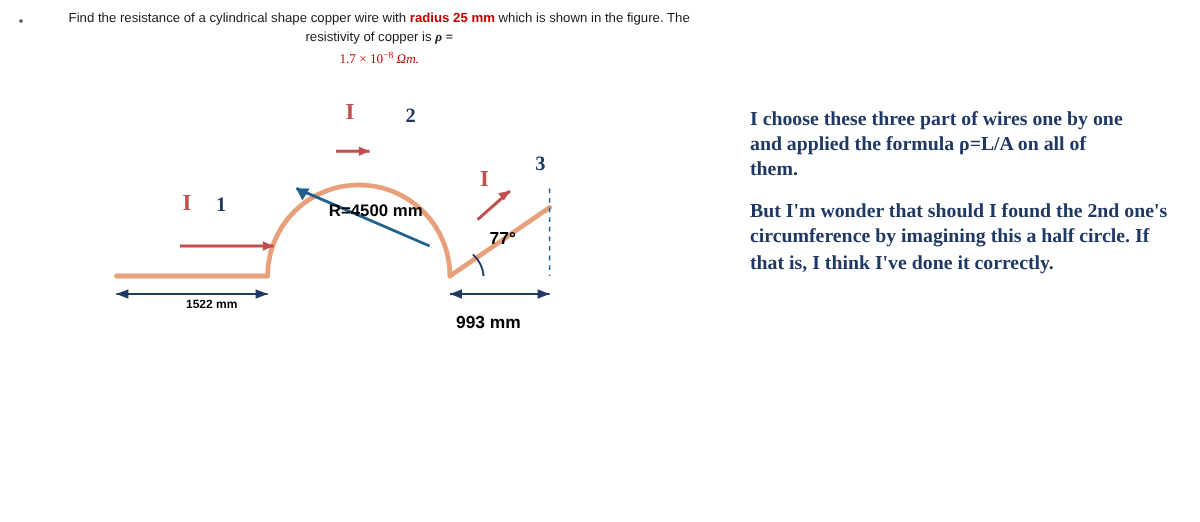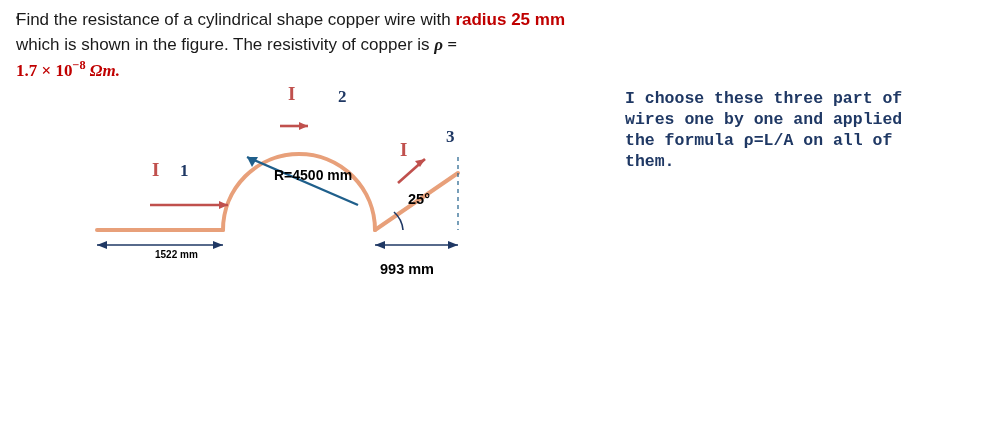--- a/index.html
+++ b/index.html
@@ -16,40 +16,41 @@
   }
   #page {
     position: absolute;
     left: 0; top: 0;
     width: 1000px;
     height: 435px;
   }
   
   #problem {
     position: absolute;
-    left: 16px;
+    left: 36px;
     top: 8px;
     width: 560px;
-    font-size: 17px;
+    font-size: 11px;
     line-height: 1.45;
     color: #1a1a1a;
     font-family: "Liberation Sans", sans-serif;
+    text-align: center;
   }
   #problem .red {
     color: #c00000;
     font-weight: bold;
   }
   #problem .rho {
     font-family: "Liberation Serif", serif;
     font-style: italic;
     font-weight: bold;
   }
   #problem .redmath {
     color: #c00000;
-    font-weight: bold;
+    font-weight: normal;
     font-family: "Liberation Serif", serif;
   }
   .bullet-dot {
     position: absolute;
     left: 16px;
     top: 16px;
     width: 3px;
     height: 3px;
     background: #555;
     border-radius: 50%;
@@ -87,21 +88,21 @@
     color: #1f3864;
     font-size: 17px;
   }
   
   #commentary {
     position: absolute;
     left: 625px;
     top: 88px;
     width: 360px;
     color: #1f3864;
-    font-family: Liberation Mono, monospace;
+    font-family: Liberation Serif, serif;
     font-weight: bold;
     font-size: 16.5px;
     line-height: 1.28;
   }
   #commentary p {
     margin: 0 0 14px 0;
   }
   #commentary p.narrow {
     width: 170px;
   }
@@ -159,24 +160,25 @@
     <div class="fig-label lbl-num" style="left:100px; top:76px;">1</div>
 
     <div class="fig-label lbl-I" style="left:208px; top:-2px;">I</div>
     <div class="fig-label lbl-num" style="left:258px; top:2px;">2</div>
 
     <div class="fig-label lbl-I" style="left:320px; top:54px;">I</div>
     <div class="fig-label lbl-num" style="left:366px; top:42px;">3</div>
 
     <div class="fig-label" style="left:194px; top:82px; font-size:14px;">R=4500 mm</div>
 
-    <div class="fig-label" style="left:328px; top:106px; font-size:14.5px;">25°</div>
+    <div class="fig-label" style="left:328px; top:106px; font-size:14.5px;">77°</div>
 
     <div class="fig-label" style="left:43px; top:164px; font-size:10px;margin-left:32px;">1522 mm</div>
 
     <div class="fig-label" style="left:300px; top:176px; font-size:14.5px;">993 mm</div>
   </div>
 
   <div id="commentary">
     <p class="mid" style="width:315px;">I choose these three part of wires one by one and applied the formula ρ=L/A on all of them.</p>
+    <p class="mid">But I'm wonder that should I found the 2nd one's circumference by imagining this a half circle. If that is, I think I've done it correctly.</p>
   </div>
 
 </div>
 
 </body></html>

